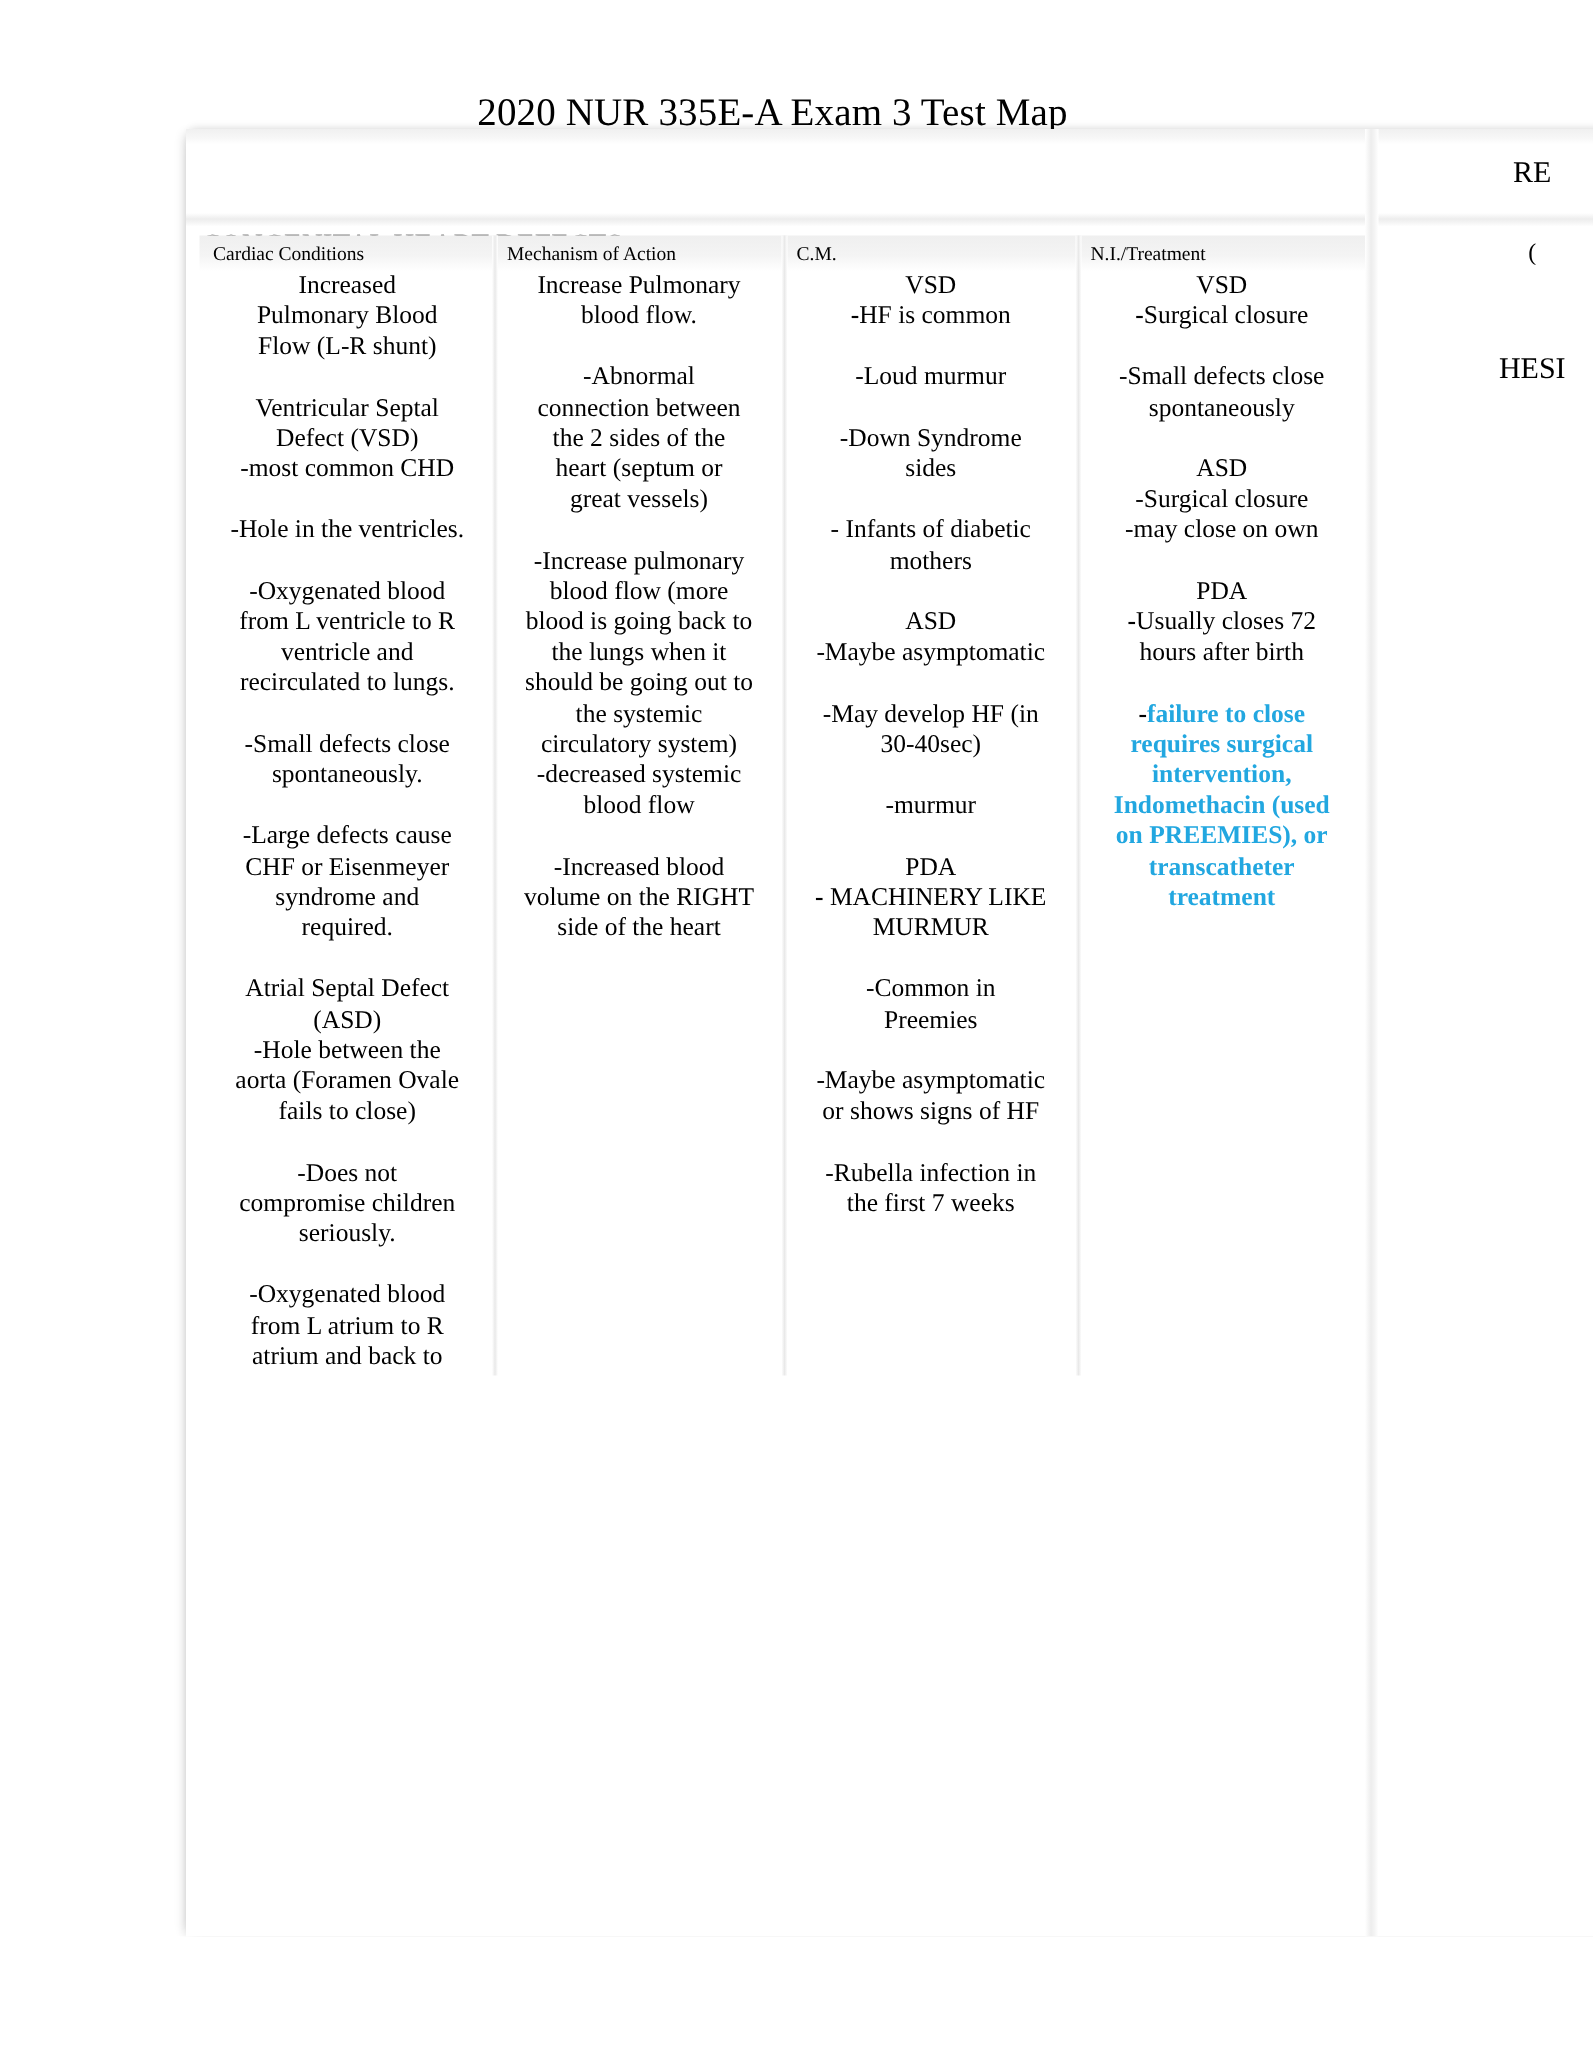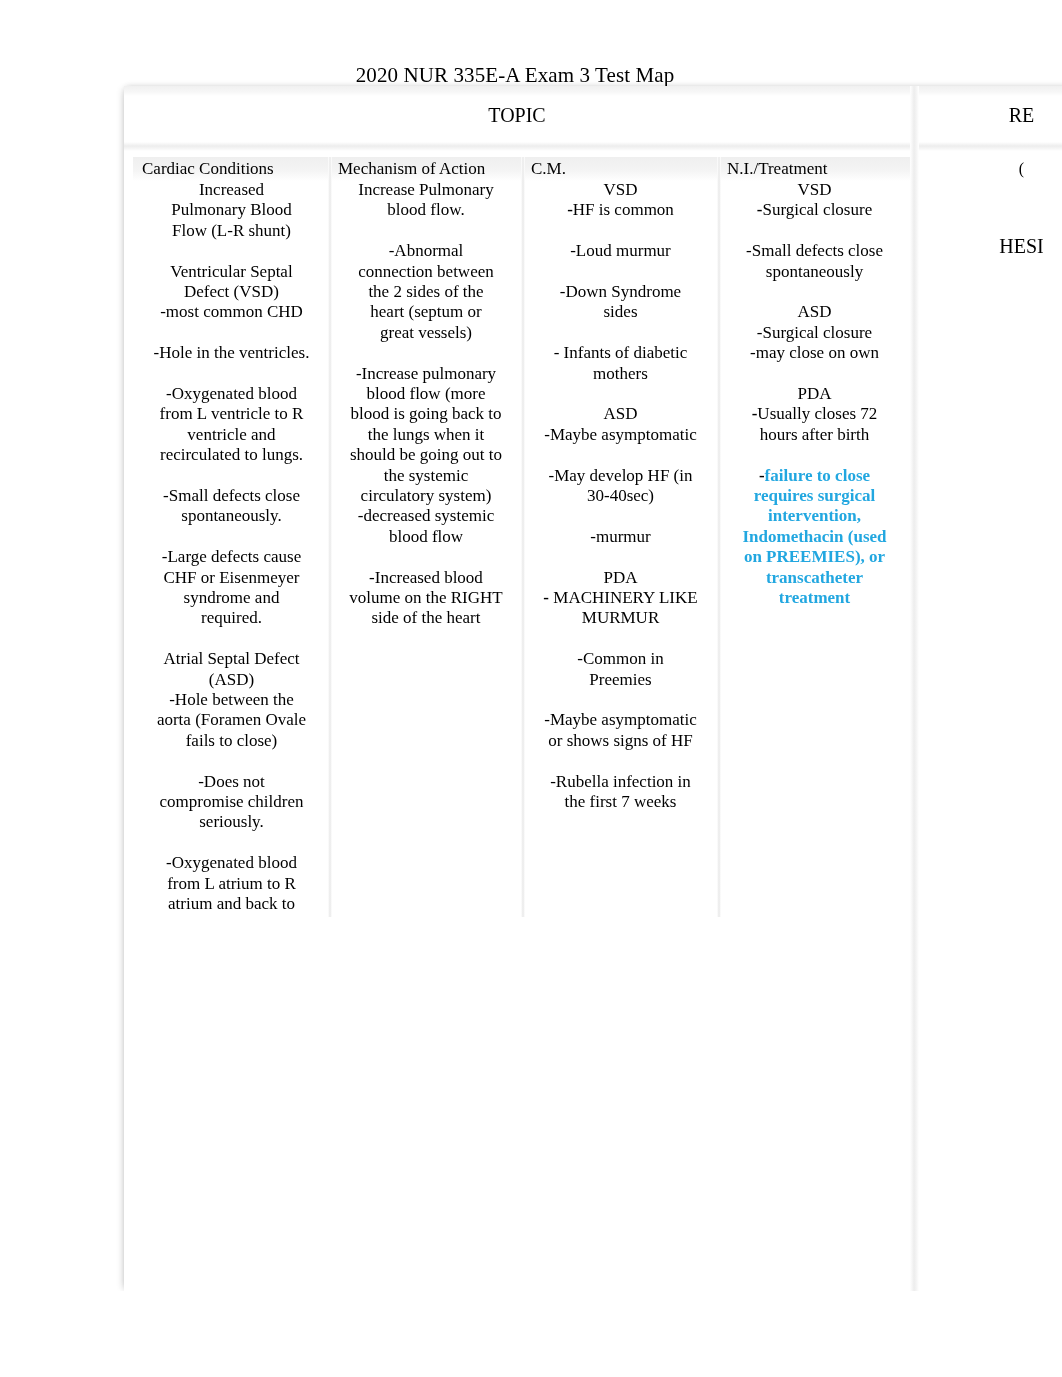--- a/index.html
+++ b/index.html
@@ -25,21 +25,21 @@
     height: 1377px;
     background: #ffffff;
   }
 
   
   .doc-title {
     position: absolute;
     left: 0; top: 62px;
     width: 1030px;
     text-align: center;
-    font-size: 21px;
+    font-size: 26px;
     line-height: 26px;
     letter-spacing: 0.1px;
     white-space: nowrap;
   }
 
   
   #outer-table {
     position: absolute;
     left: 124px;
     top: 86px;
@@ -196,21 +196,21 @@
 
   .vtop-shade {
     position: absolute;
     left: 0; top: 0;
     width: 777px; height: 24px;
     background: linear-gradient(#efefef, #f4f4f4 55%, #ffffff);
     pointer-events: none;
   }
 
   .vhead {
-    font-size: 17px;
+    font-size: 13px;
     line-height: 23px;
     position: relative;
     z-index: 2;
     white-space: nowrap;
   }
   .vcell p {
     margin: 0;
     font-size: 17px;
     line-height: 20.4px;
   }
@@ -238,21 +238,20 @@
 
 <div id="doc-page">
 
   <div class="doc-title">2020 NUR 335E-A Exam 3 Test Map</div>
 
   <div id="outer-table">
     <div class="outer-head-shade"></div>
     <div class="outer-hrule"></div>
     <div class="outer-vrule"></div>
 
-    <div class="outer-col-head" id="topic-head">TOPIC</div>
     <div class="outer-col-head" id="review-head">RE</div>
 
     <div id="topic-body">
 
       <div class="topic-line">CONGENITAL HEART DEFECTS</div>
       <div class="topic-line">Cardiovascular Dysfunction    :</div>
       <div class="topic-line">Indicators of Cardiac Dysfunction</div>
 
       <ul class="sym-list" id="indicator-list">
           <li>Symptoms may appear 4 to 12 weeks after birth</li>

